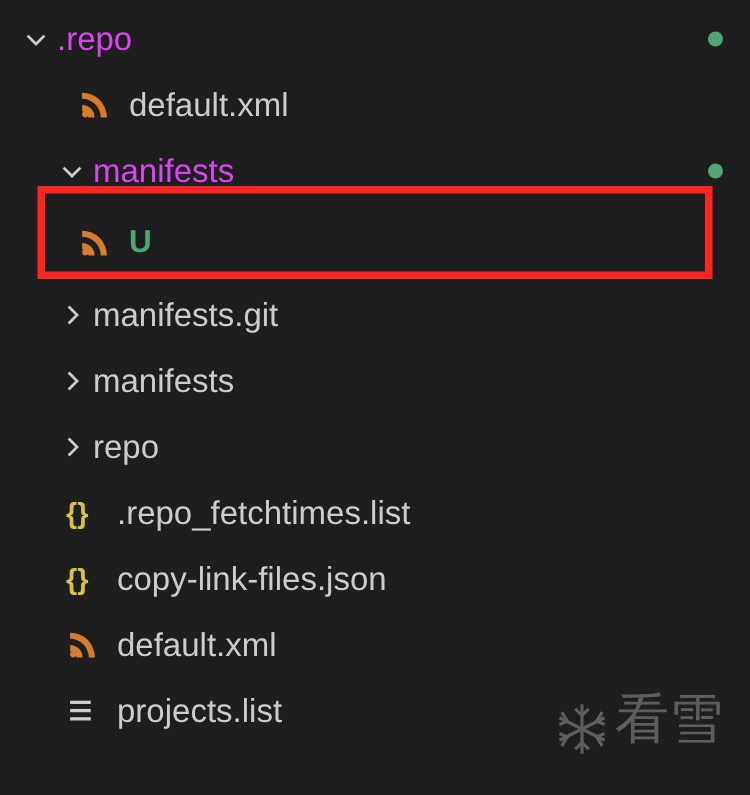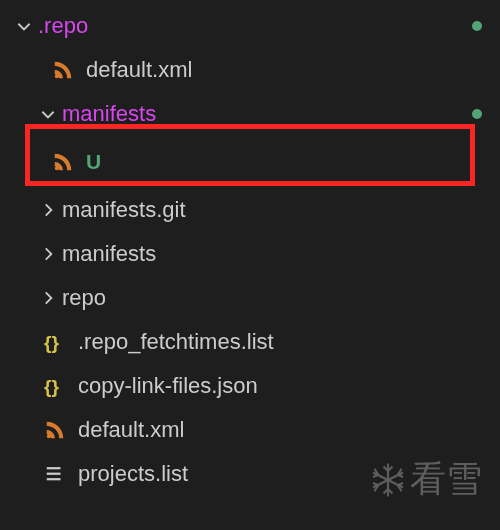--- a/index.html
+++ b/index.html
@@ -75,21 +75,21 @@
       height: 62px;
       pointer-events: none;
     }
     .watermark {
       position: absolute;
       right: 18px;
       bottom: 26px;
       color: #6a6a6a;
       font-size: 36px;
       display: flex;
-      align-items: center;
+      align-items: flex-end;
       gap: 4px;
       opacity: 0.85;
     }
     .watermark svg { width: 36px; height: 36px; }
     .chev svg { width: 18px; height: 18px; }
   </style>
 </head>
 <body>
 
 <div class="tree">

